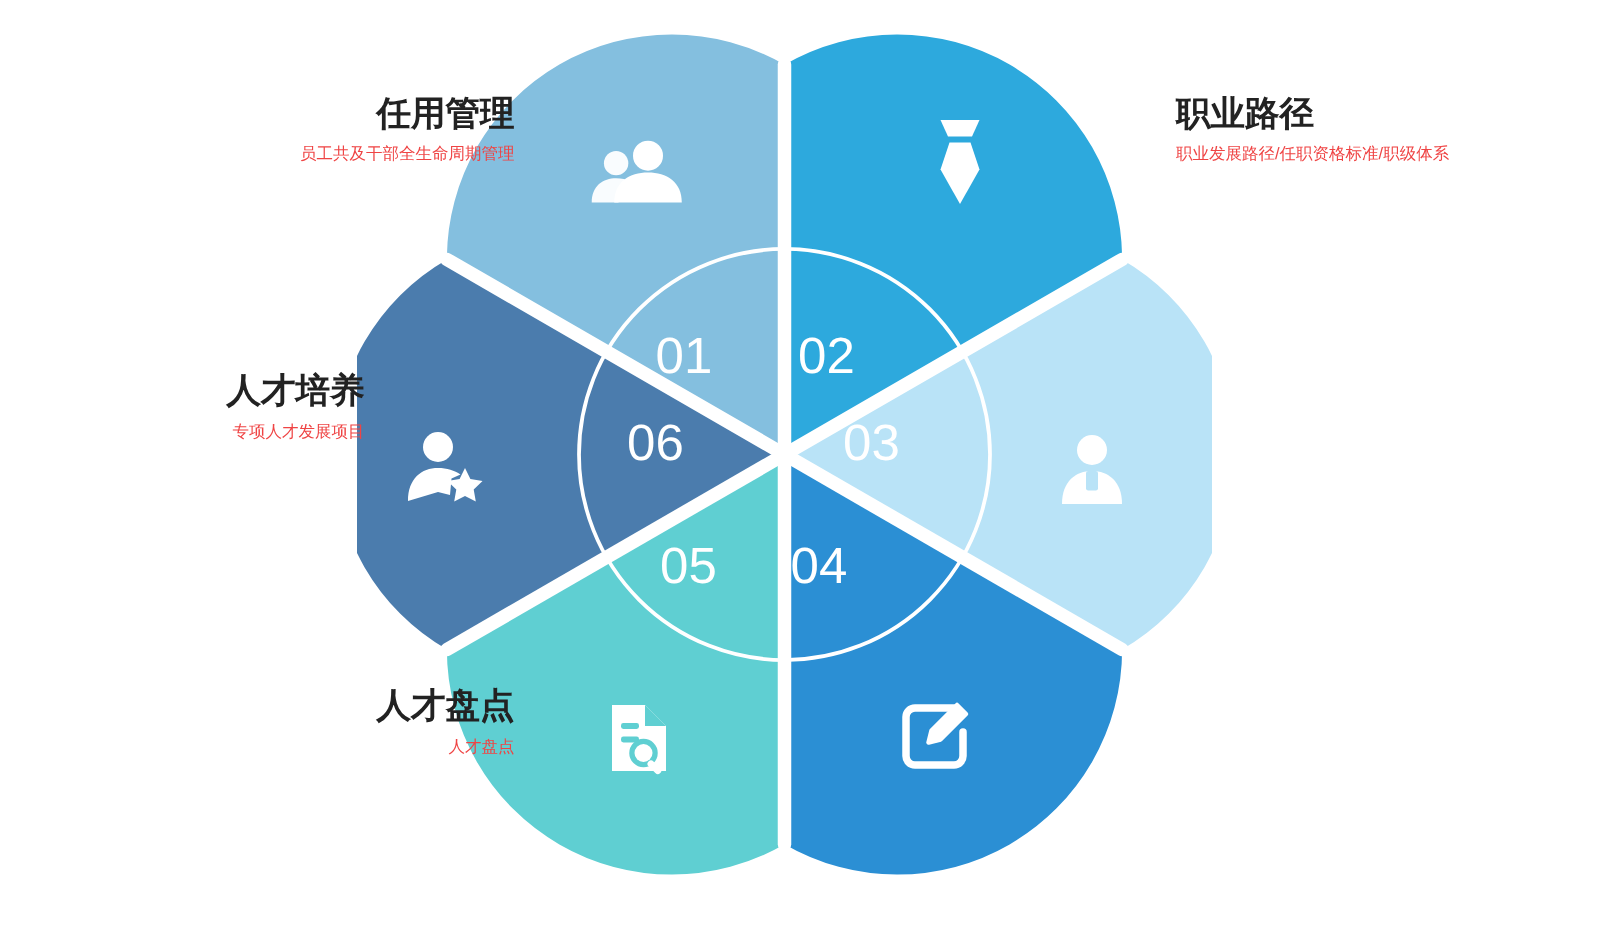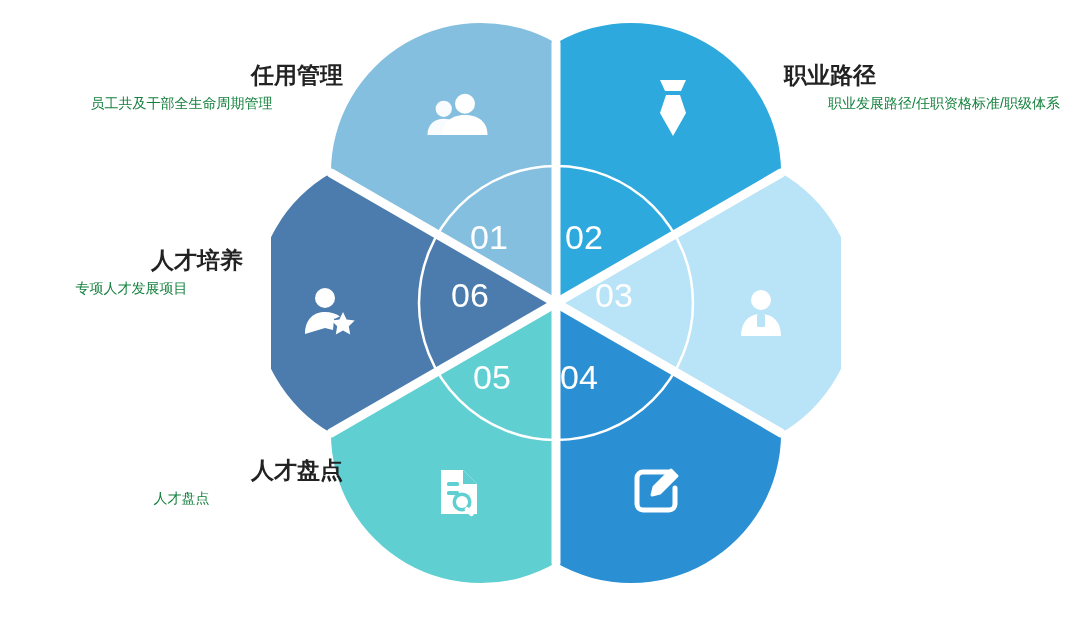--- a/index.html
+++ b/index.html
@@ -17,44 +17,43 @@
   #stage {
     position: absolute;
     left: 0; top: 0;
     width: 1081px;
     height: 626px;
   }
 
   
   .diagram {
     position: absolute;
-    left: 271px;
+    left: 238px;
     top: 18px;
     width: 570px;
     height: 570px;
   }
   .diagram svg { display: block; }
 
   
   .label {
     position: absolute;
   }
   .label .title {
     font-size: 23px;
     font-weight: bold;
     color: #222222;
     line-height: 30px;
     white-space: nowrap;
   }
   .label .desc {
-    font-size: 14px;
-    color: #15803d;
+    font-size: 11px;
+    color: #ef4444;
     line-height: 26px;
     white-space: nowrap;
-    text-align: center;
   }
   .label.right { text-align: left; }
   .label.left  { text-align: right; }
 
   #lbl-01 { left: 20px;  top: 60px;  width: 323px; }
   #lbl-02 { left: 784px; top: 60px;  width: 320px; }
   #lbl-03 { left: 855px; top: 245px; width: 226px; }
   #lbl-04 { left: 755px; top: 455px; width: 326px; }
   #lbl-05 { left: 20px;  top: 455px; width: 323px; }
   #lbl-06 { left: 20px;  top: 245px; width: 223px; }

